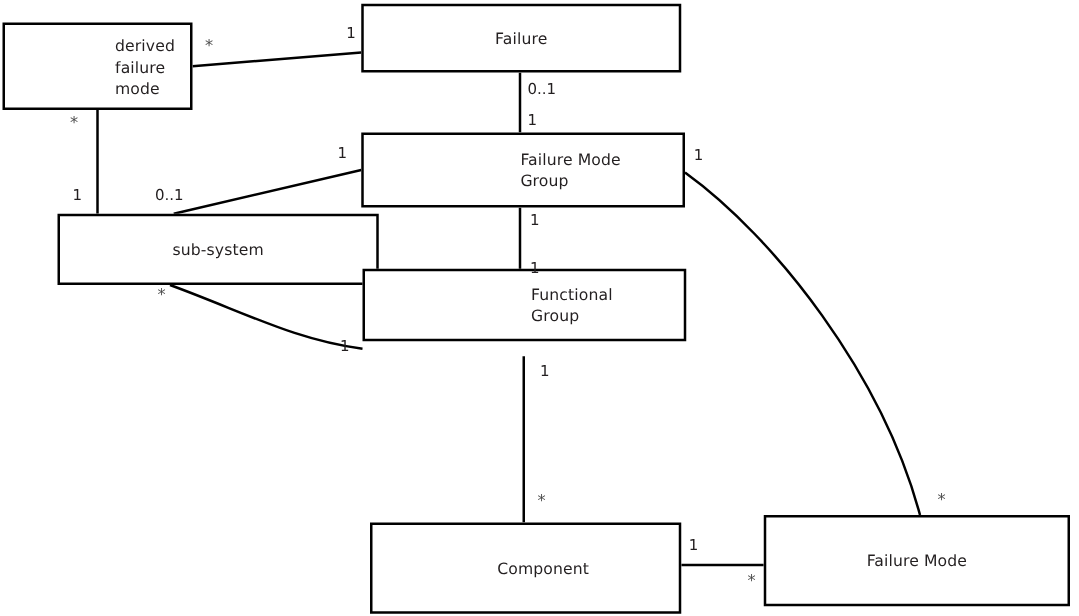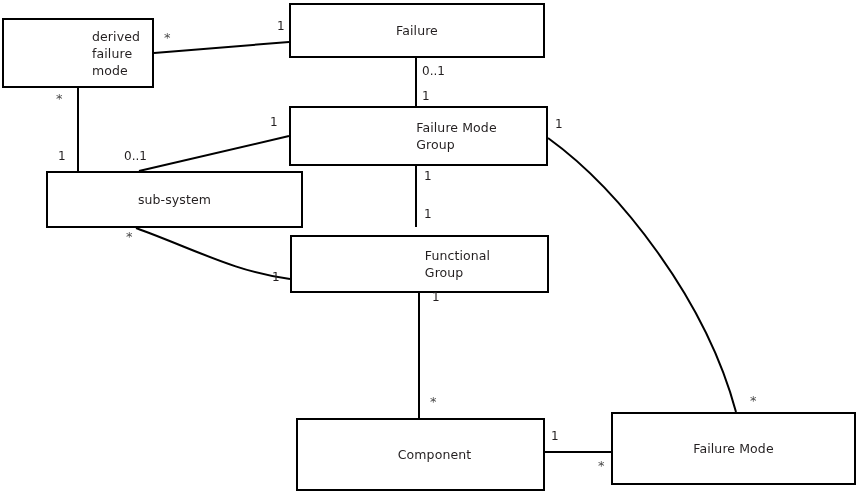--- a/index.html
+++ b/index.html
@@ -84,21 +84,21 @@
       <div class="node" style="left: 289px; top: 3px; width: 256px; height: 55px;">
         <div class="node-label">Failure</div>
       </div>
       <div class="node" style="left: 289px; top: 106px; width: 259px; height: 60px;">
         <div class="node-label offset-right">Failure Mode
 Group</div>
       </div>
       <div class="node" style="left: 2px; top: 171px; width: 257px; height: 57px; margin-left: 44px;">
         <div class="node-label">sub-system</div>
       </div>
-      <div class="node" style="left: 290px; top: 235px; width: 259px; height: 58px;">
+      <div class="node" style="left: 290px; top: 215px; width: 259px; height: 58px;">
         <div class="node-label offset-right">Functional
 Group</div>
       </div>
       <div class="node" style="left: 296px; top: 418px; width: 249px; height: 73px; padding-left: 28px;">
         <div class="node-label">Component</div>
       </div>
       <div class="node" style="left: 611px; top: 412px; width: 245px; height: 73px;">
         <div class="node-label">Failure Mode</div>
       </div>
     </div>

